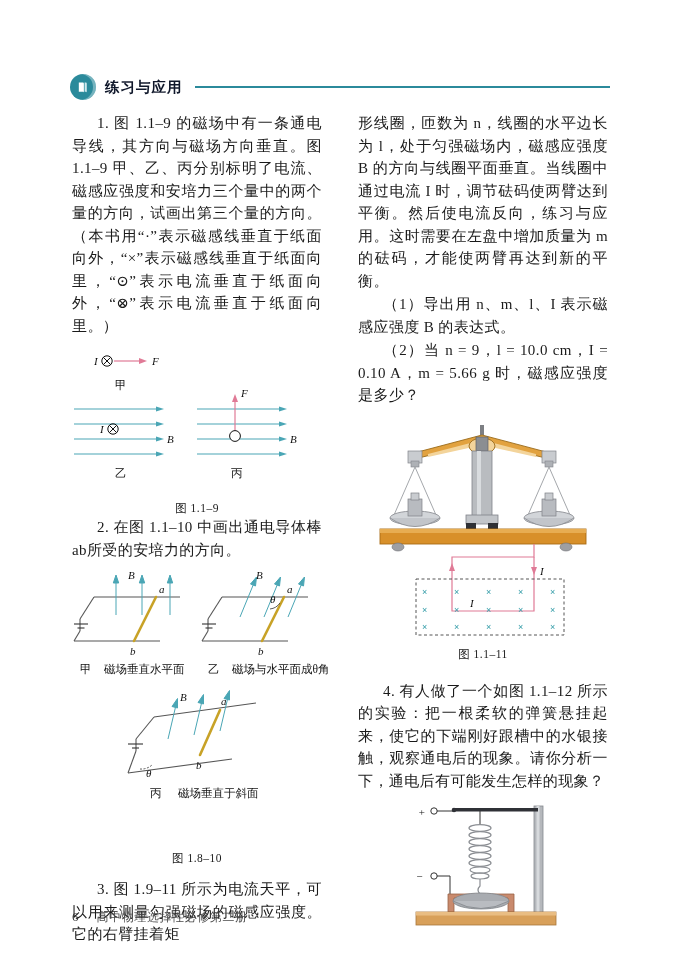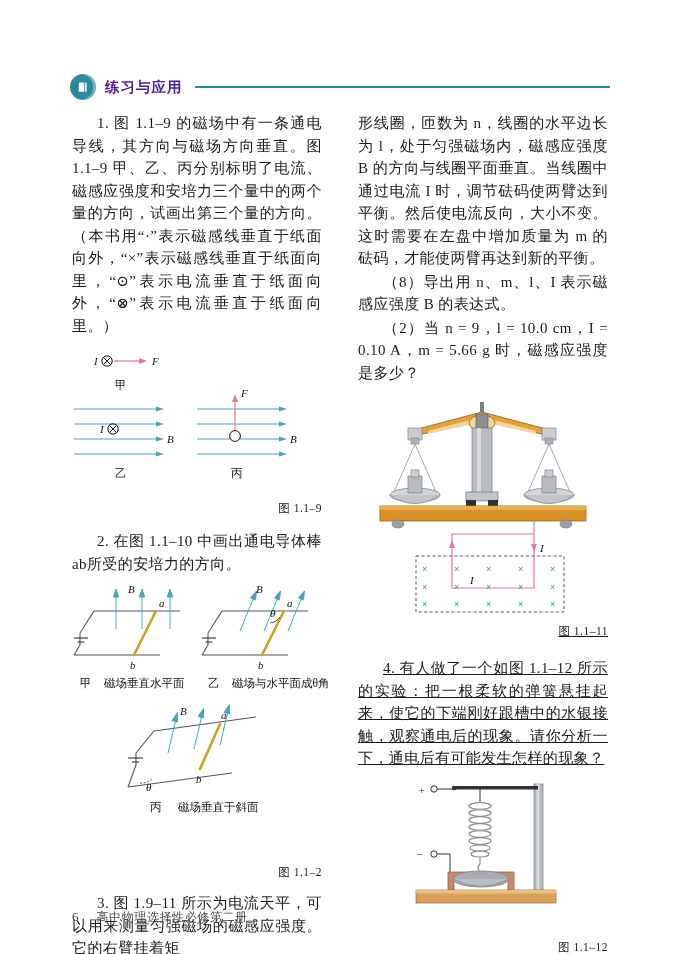--- a/index.html
+++ b/index.html
@@ -28,21 +28,21 @@
     display: flex; align-items: center; justify-content: center;
     color: #fff; font-size: 14px; line-height: 1;
     font-family: "Liberation Sans", sans-serif;
     box-shadow: inset -3px 0 0 rgba(255,255,255,.35);
     flex: none;
   }
   .hdr-title {
     margin-left: 9px;
     font-size: 14.5px;
     letter-spacing: 1px;
-    color: #4c1d95;
+    color: #0f172a;
     font-family: "Liberation Sans", sans-serif;
     font-weight: bold;
     flex: none;
   }
   .hdr-rule {
     margin-left: 12px;
     flex: 1 1 auto;
     height: 1.5px;
     background: #2b8a9b;
   }
@@ -62,21 +62,21 @@
     line-height: 22.5px;
     text-align: justify;
     text-justify: inter-character;
     letter-spacing: .4px;
   }
   p.indent { text-indent: 25px; }
 
   
   .fig { position: relative; margin: 0 auto; }
   .figcap {
-    text-align: right;
+    text-align: center;
     font-size: 11.5px;
     letter-spacing: .5px;
     margin-top: 4px;
   }
   svg { display: block; overflow: visible; }
   .lbl { font-size: 11px; font-style: italic; font-family: "Liberation Serif", serif; fill:#111; }
   .lbl-cn { font-size: 11.5px; fill:#111; font-style: normal;
             font-family: "Liberation Serif","DejaVu Serif",serif; }
 
   
@@ -168,21 +168,21 @@
           <path d="M163 47 L160 55 L166 55 Z" fill="#e07a96"></path>
           <text class="lbl" x="169" y="50">F</text>
           <circle cx="163" cy="89" r="5.4" fill="#fff" stroke="#111" stroke-width="1"></circle>
           <text class="lbl" x="218" y="96">B</text>
           <text class="lbl-cn" x="159" y="130">丙</text>
         </g>
       </svg>
       <div class="figcap">图 1.1–9</div>
     </div>
 
-    <p class="body indent" style="margin-top:14px;">2. 在图 1.1–10 中画出通电导体棒ab所受的安培力的方向。</p>
+    <p class="body indent" style="">2. 在图 1.1–10 中画出通电导体棒ab所受的安培力的方向。</p>
 
     <div class="fig" style="margin-top:8px;">
       <svg width="250" height="280" viewBox="0 0 250 280">
 
         <g>
 
           <g stroke="#555" stroke-width="1.1" fill="none">
             <line x1="22" y1="28" x2="108" y2="28"></line>
             <line x1="22" y1="28" x2="8" y2="50"></line>
             <line x1="8" y1="50" x2="8" y2="62"></line>
@@ -270,31 +270,31 @@
           </g>
           <text class="lbl" x="52" y="4">B</text>
 
           <line x1="92" y1="13" x2="72" y2="58" stroke="#c8a227" stroke-width="2.6" stroke-linecap="round"></line>
           <text class="lbl" x="93" y="8">a</text>
           <text class="lbl" x="68" y="72">b</text>
           <text class="lbl-cn" x="22" y="100">丙</text>
           <text class="lbl-cn" x="50" y="100">磁场垂直于斜面</text>
         </g>
       </svg>
-      <div class="figcap" style="margin-top:2px;">图 1.1–2</div>
+      <div class="figcap" style="margin-top:2px;">图 1.8–10</div>
     </div>
 
     <p class="body indent" style="margin-top:12px;">3. 图 1.9–11 所示为电流天平，可以用来测量匀强磁场的磁感应强度。它的右臂挂着矩</p>
   </div>
 
   <div class="col col-right">
 
-    <p class="body">形线圈，匝数为 n，线圈的水平边长为 l，处于匀强磁场内，磁感应强度 B 的方向与线圈平面垂直。当线圈中通过电流 I 时，调节砝码使两臂达到平衡。然后使电流反向，大小不变。这时需要在左盘中增加质量为 m 的砝码，才能使两臂再达到新的平衡。</p>
-
-    <p class="body indent">（8）导出用 n、m、l、I 表示磁感应强度 B 的表达式。</p>
+    <p class="body">形线圈，匝数为 n，线圈的水平边长为 l，处于匀强磁场内，磁感应强度 B 的方向与线圈平面垂直。当线圈中通过电流 I 时，调节砝码使两臂达到平衡。然后使电流反向，练习与应用。这时需要在左盘中增加质量为 m 的砝码，才能使两臂再达到新的平衡。</p>
+
+    <p class="body indent">（1）导出用 n、m、l、I 表示磁感应强度 B 的表达式。</p>
 
     <p class="body indent">（2）当 n = 9，l = 10.0 cm，I = 0.10 A，m = 5.66 g 时，磁感应强度是多少？</p>
 
     <div class="fig" style="margin-top:16px;">
       <svg width="250" height="220" viewBox="0 0 250 220">
 
         <g>
 
           <rect x="122" y="2" width="4" height="10" fill="#7d7f83"></rect>
 
@@ -359,24 +359,24 @@
             <text x="128" y="190">×</text>
           <text x="160" y="190">×</text>
             <text x="192" y="190">×</text>
           <text x="64" y="207">×</text>
             <text x="96" y="207">×</text>
             <text x="128" y="207">×</text>
           <text x="160" y="207">×</text>
             <text x="192" y="207">×</text>
         </g>
       </svg>
-      <div class="figcap" style="text-decoration:underline;">图 1.1–11</div>
+      <div class="figcap" style="">图 1.1–11</div>
     </div>
 
-    <p class="body indent" style="margin-top:18px;text-decoration:underline;">4. 有人做了一个如图 1.1–12 所示的实验：把一根柔软的弹簧悬挂起来，使它的下端刚好跟槽中的水银接触，观察通电后的现象。请你分析一下，通电后有可能发生怎样的现象？</p>
+    <p class="body indent" style="margin-top:18px;">4. 有人做了一个如图 1.1–12 所示的实验：把一根柔软的弹簧悬挂起来，使它的下端刚好跟槽中的水银接触，观察通电后的现象。请你分析一下，通电后有可能发生怎样的现象？</p>
 
     <div class="fig" style="margin-top:14px;">
       <svg width="250" height="140" viewBox="0 0 250 140">
         <g>
 
           <rect x="176" y="0" width="9" height="118" fill="#b5b8bc" stroke="#86898e" stroke-width=".8"></rect>
           <rect x="178.5" y="0" width="3" height="118" fill="#d7dadd"></rect>
 
           <rect x="96" y="2" width="84" height="3.5" fill="#2f3136"></rect>
 

